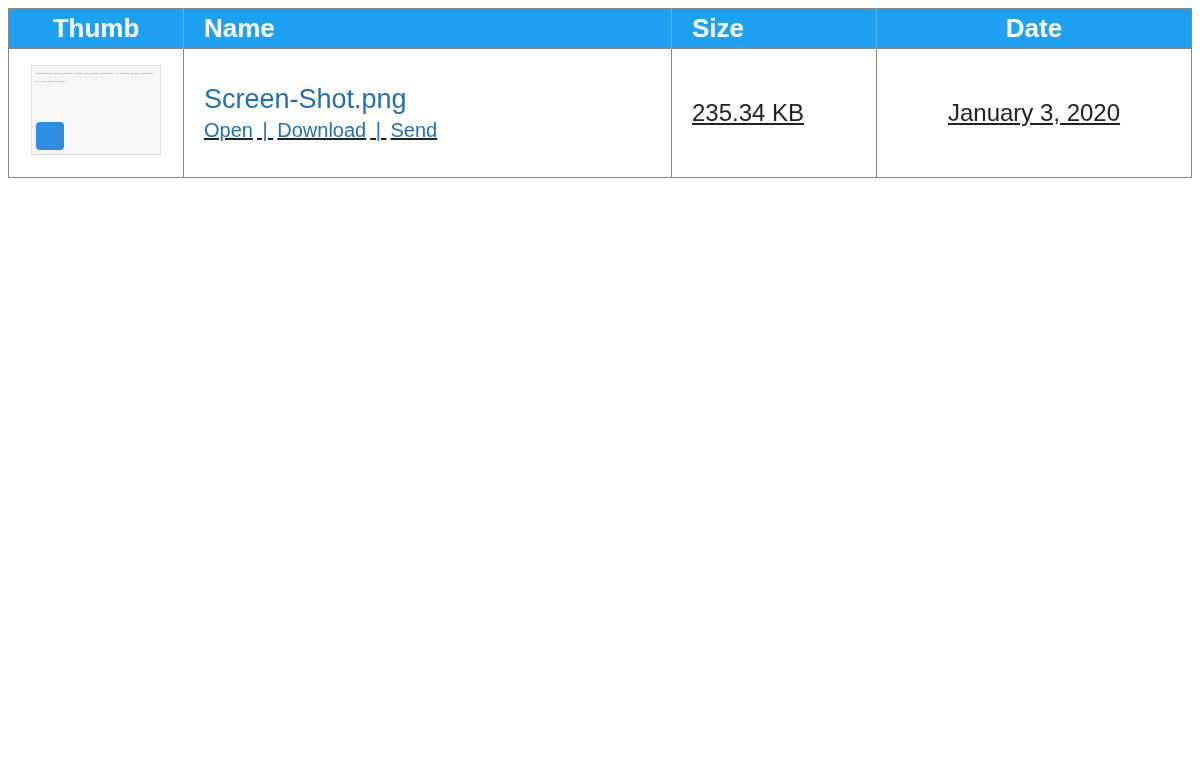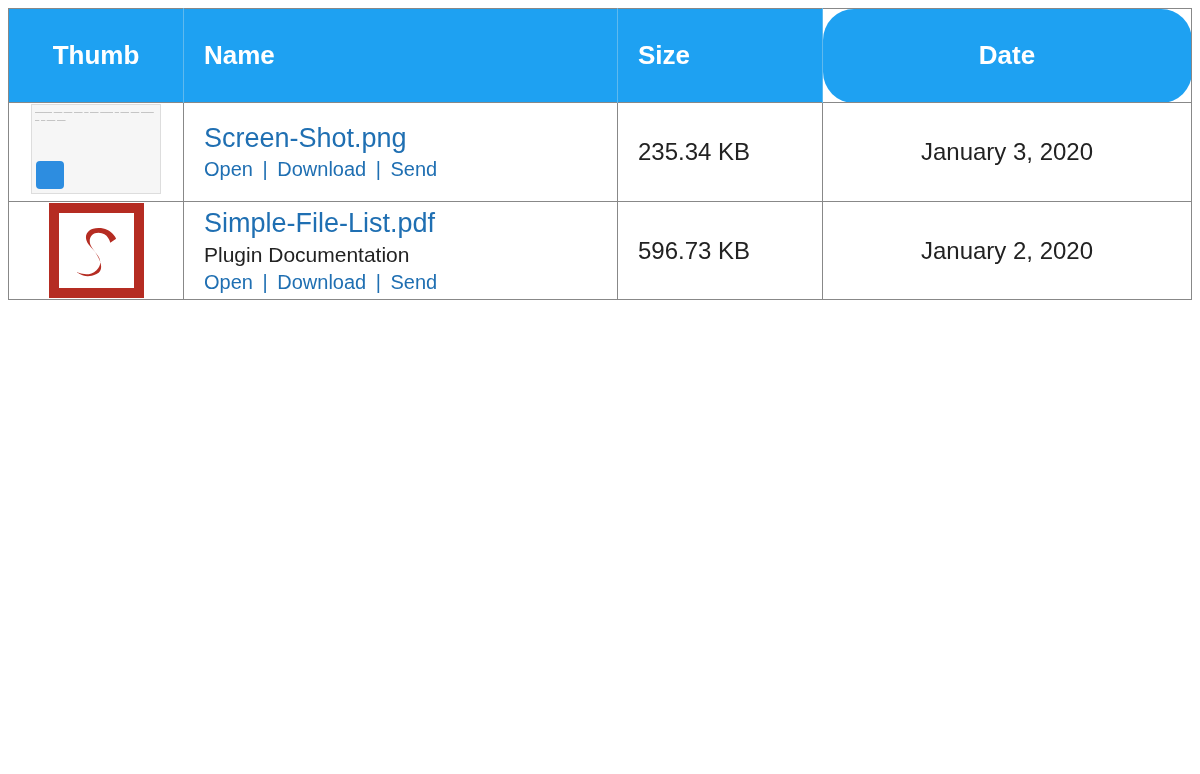--- a/index.html
+++ b/index.html
@@ -11,36 +11,37 @@
     .file-table {
       width: 100%;
       border-collapse: collapse;
       border: 1px solid #888;
     }
     .file-table thead th {
       background: #1ea1f2;
       color: #fff;
       font-weight: 700;
       font-size: 26px;
-      padding: 31px 20px;
+      padding: 4px 20px;
       text-align: left;
       border-right: 1px solid #5fb9ee;
     }
     .file-table thead th:last-child { border-right: none; }
     .col-thumb { width: 175px; text-align: center !important; }
     .col-name  { width: auto; margin-top: 39px; }
     .col-size  { width: 205px; text-align: left; }
-    .col-date  { width: 369px; text-align: center !important; border-radius: 31px; }
+    .col-date  { width: 315px; text-align: center !important; }
     .file-table tbody td {
       border-top: 1px solid #888;
       border-right: 1px solid #888;
-      padding: 1px 20px;
+      padding: 16px 20px;
       font-size: 24px;
       color: #222;
       vertical-align: middle;
+      text-decoration: underline;
     }
     .file-table tbody td:last-child { border-right: none; text-align: center; }
     td.cell-thumb { text-align: center; padding: 10px; }
     .file-name {
       color: #1f6fb2;
       font-size: 27px;
       font-weight: 400;
       text-decoration: none;
       display: inline-block;
       margin-bottom: 2px;
@@ -144,30 +145,20 @@
       <th class="col-date">Date</th>
     </tr>
   </thead>
   <tbody id="file-rows">
       <tr>
         <td class="cell-thumb"><span class="thumb-screenshot"><span class="blue"></span></span></td>
         <td><a href="#" class="file-name">Screen-Shot.png</a><div class="file-actions"><a href="#">Open</a><span class="sep"> | </span><a href="#">Download</a><span class="sep"> | </span><a href="#">Send</a></div></td>
         <td>235.34 KB</td>
         <td>January 3, 2020</td>
       </tr>
-      <tr>
-        <td class="cell-thumb"><span class="thumb-pdf">
-            <svg viewBox="0 0 56 56">
-              <use href="#pdf-glyph"></use>
-            </svg>
-          </span></td>
-        <td><a href="#" class="file-name">Simple-File-List.pdf</a><div class="file-desc">Plugin Documentation</div><div class="file-actions"><a href="#">Open</a><span class="sep"> | </span><a href="#">Download</a><span class="sep"> | </span><a href="#">Send</a></div></td>
-        <td>596.73 KB</td>
-        <td>January 2, 2020</td>
-      </tr>
     </tbody>
 </table>
 
 <svg width="0" height="0" style="position:absolute">
   <defs>
     <g id="pdf-glyph">
       <path d="M30 5 C18 5 14 14 20 22 C26 30 38 38 28 48 C20 56 8 50 8 50 C8 50 16 58 28 52 C38 47 30 34 24 26 C18 18 22 10 30 10 C40 10 42 20 42 20 L48 16 C48 16 44 5 30 5 Z" fill="#b52c22"></path>
     </g>
     <g id="homer-glyph">
       <ellipse cx="55" cy="50" rx="26" ry="30" fill="#fada4a"></ellipse>

